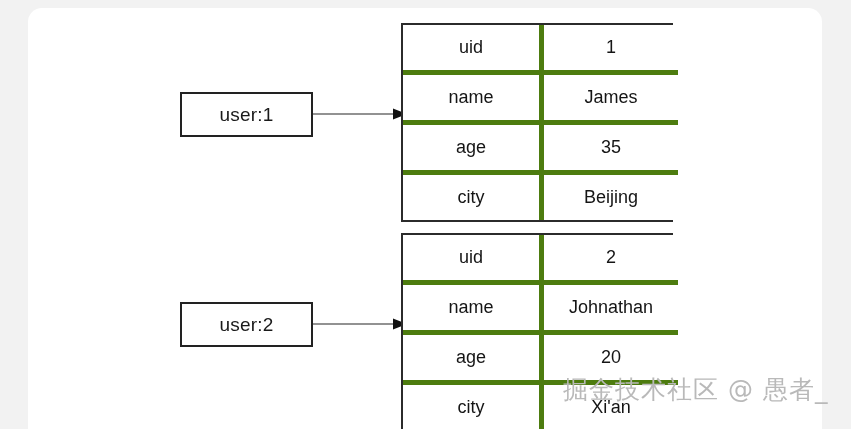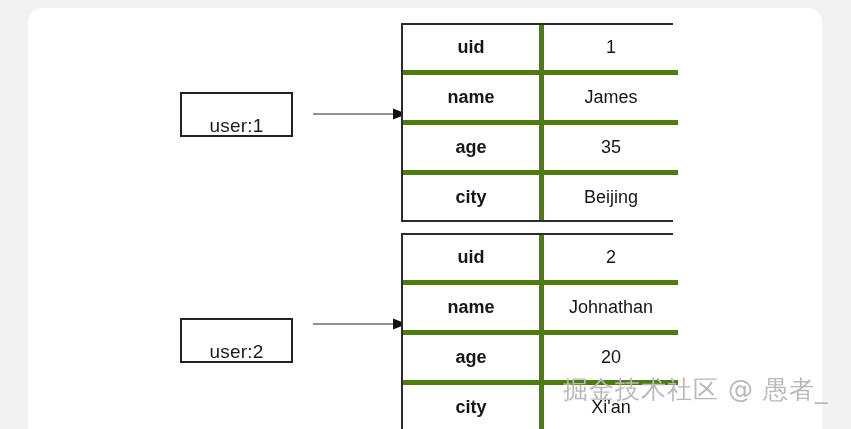--- a/index.html
+++ b/index.html
@@ -26,36 +26,36 @@
     width: 794px;
     height: 470px;
     background: #ffffff;
     border-radius: 14px;
   }
 
   
   .key-box {
     position: absolute;
     box-sizing: border-box;
-    width: 113px;
+    width: 133px;
     height: 45px;
     background: #ffffff;
     border: 2px solid #222222;
     display: flex;
-    align-items: flex-end;
+    align-items: center;
     justify-content: center;
   }
   .key-box .key-label {
     font-size: 19px;
     color: #1a1a1a;
     line-height: 1;
     letter-spacing: 0.2px;
   }
   #key-box-1 { left: 180px; top: 92px; }
-  #key-box-2 { left: 180px; top: 302px; margin-top: 16px; }
+  #key-box-2 { left: 180px; top: 302px; }
 
   
   .arrow {
     position: absolute;
     height: 14px;
     width: 96px;
   }
   #arrow-1 { left: 313px; top: 107px; }
   #arrow-2 { left: 313px; top: 317px; }
 
@@ -83,21 +83,21 @@
     font-size: 18px;
     color: #151515;
     padding: 0;
     background: #ffffff;
   }
   .hash-table td.field-col { width: 136px; }
   .hash-table td.value-col { width: 134px; }
   
   .hash-table tr:first-child td { border-top: none; }
   .hash-table tr:last-child td { border-bottom: none; }
-  .hash-table td:first-child { border-left: none; font-weight: bold; }
+  .hash-table td:first-child { border-left: none; }
   .hash-table td:last-child { border-right: none; }
 
   
   #watermark {
     position: absolute;
     left: 563px;
     top: 373px;
     font-size: 25px;
     color: #b9b9b9;
     white-space: nowrap;

